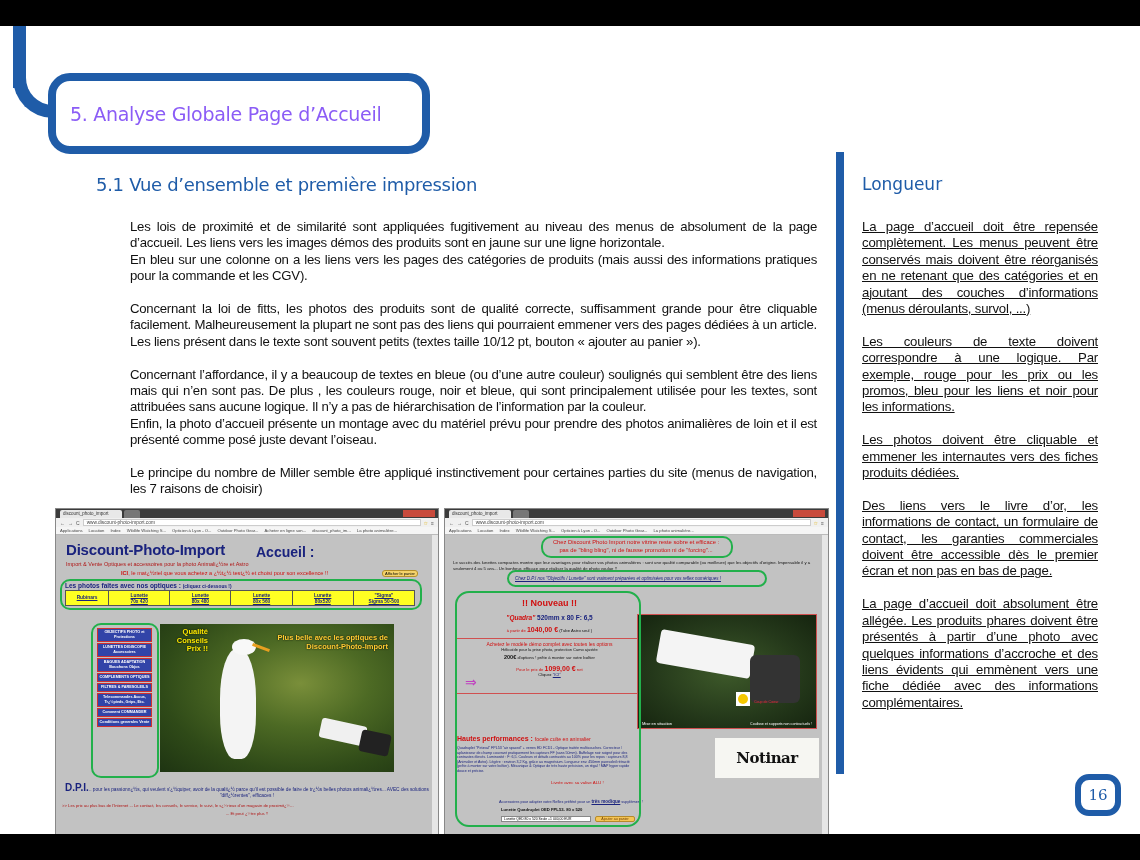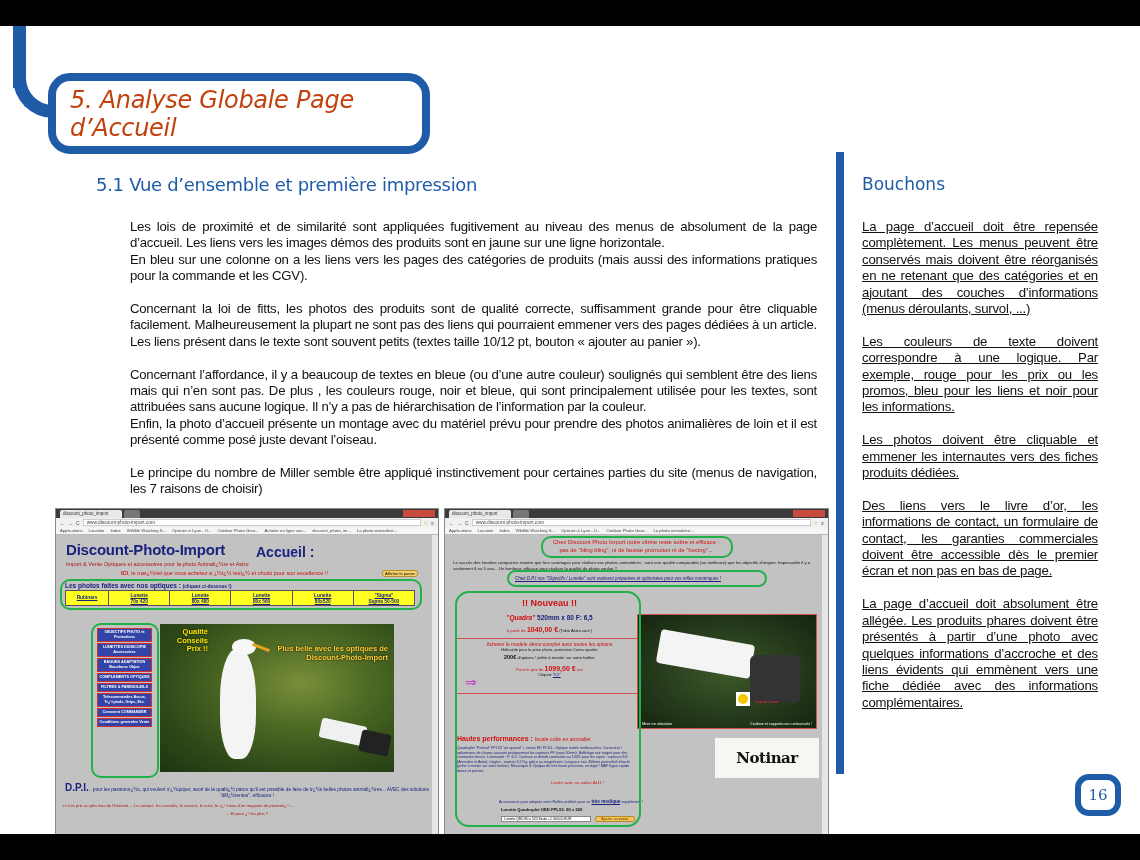--- a/index.html
+++ b/index.html
@@ -2,21 +2,21 @@
 <html><head>
 <meta charset="utf-8">
 <style>
   * { box-sizing: border-box; margin: 0; padding: 0; }
   html, body { width: 1140px; height: 860px; overflow: hidden; background: #000; }
   body { position: relative; font-family: "Liberation Sans", sans-serif; }
   .page { position: absolute; left: 0; top: 26px; width: 1140px; height: 808px; background: #fff; overflow: hidden; }
   .deco-line { position: absolute; left: 13px; top: 0; width: 13px; height: 62px; background: #1f5ca8; }
   .deco-curve { position: absolute; left: 13px; top: 40px; width: 50px; height: 52px; border-left: 13px solid #1f5ca8; border-bottom: 13px solid #1f5ca8; border-bottom-left-radius: 40px; }
   .title-box { position: absolute; left: 48px; top: 47px; width: 382px; height: 81px; border: 8px solid #1f5ca8; border-radius: 22px; background: #fff; display: flex; align-items: center; padding-left: 14px; }
-  .title-box span { color: #c2410c; font-size: 24px; font-family: "DejaVu Sans", sans-serif; letter-spacing: -0.3px; font-style: italic; }
+  .title-box span { color: #8b5cf6; font-size: 19px; font-family: "DejaVu Sans", sans-serif; letter-spacing: -0.3px; }
   .section-title { position: absolute; left: 96px; top: 148px; font-size: 18px; color: #1f5ca8; font-family: "DejaVu Sans", sans-serif; letter-spacing: -0.3px; }
   .main-text { position: absolute; left: 130px; top: 193px; width: 687px; font-size: 13.2px; line-height: 16.4px; color: #111; text-align: justify; letter-spacing: -0.25px; }
   .main-text p { margin-bottom: 16.4px; }
   .main-text p.nogap { margin-bottom: 0; }
   .side-bar { position: absolute; left: 836px; top: 126px; width: 8px; height: 622px; background: #1f5ca8; }
   .side-title { position: absolute; left: 862px; top: 148px; font-size: 17px; color: #1f5ca8; font-family: "DejaVu Sans", sans-serif; }
   .side-text { position: absolute; left: 862px; top: 193px; width: 236px; font-size: 13.2px; line-height: 16.4px; color: #111; text-align: justify; letter-spacing: -0.2px; text-decoration: underline; }
   .side-text p { margin-bottom: 16.4px; }
   .page-num { position: absolute; left: 1075px; top: 748px; width: 46px; height: 42px; border: 6px solid #1f5ca8; border-radius: 14px; display: flex; align-items: center; justify-content: center; }
   .page-num span { font-family: "DejaVu Serif", serif; font-size: 15px; color: #1f5ca8; }
@@ -49,21 +49,21 @@
   .yellow-row div:first-child { flex: 0.7; padding-top: 4px; }
   .yellow-row div:last-child { border-right: none; }
 
   .hero { position: absolute; left: 104px; top: 89px; width: 234px; height: 148px; background: radial-gradient(ellipse at 60% 40%, #7a8f3a 0%, #4d6a24 35%, #2f4a18 70%, #1e3412 100%); }
   .egret { position: absolute; left: 60px; top: 25px; width: 36px; height: 110px; background: #f4f4f4; border-radius: 45% 45% 40% 40%; }
   .egret-head { position: absolute; left: 72px; top: 15px; width: 24px; height: 16px; background: #f8f8f8; border-radius: 50%; }
   .beak { position: absolute; left: 92px; top: 22px; width: 18px; height: 3px; background: #e8a020; transform: rotate(20deg); }
   .scope { position: absolute; left: 160px; top: 98px; width: 46px; height: 20px; background: #f0f0f0; border-radius: 3px; transform: rotate(12deg); }
   .scope-body { position: absolute; left: 200px; top: 108px; width: 30px; height: 22px; background: #222; border-radius: 4px; transform: rotate(12deg); }
   .hero-q { position: absolute; left: 12px; top: 4px; font-size: 7.5px; font-weight: bold; color: #ffea00; text-align: right; line-height: 8.5px; text-shadow: 0 0 2px #000; }
-  .hero-p { position: absolute; right: 6px; top: 20px; font-size: 7.5px; font-weight: bold; color: #ffcc33; text-align: right; line-height: 9px; text-shadow: 0 0 2px #000; }
+  .hero-p { position: absolute; right: 6px; top: 9px; font-size: 7.5px; font-weight: bold; color: #ffcc33; text-align: right; line-height: 9px; text-shadow: 0 0 2px #000; }
   .nav-col { position: absolute; left: 41px; top: 93px; width: 55px; }
   .nav-col div { background: #3244a8; border: 1px solid #d03030; color: #fff; font-size: 3.8px; font-weight: bold; text-align: center; margin-bottom: 1px; padding: 1px 0; line-height: 5px; }
   .foot1 { position: absolute; left: 0; right: 0; top: 250px; font-size: 4.8px; color: #1a237e; text-align: center; line-height: 6px; }
   .foot1 b { font-size: 10px; }
   .foot2 { position: absolute; left: 6px; top: 268px; font-size: 4.2px; color: #b01515; line-height: 5.5px; }
   .foot3 { position: absolute; left: 0; right: 0; top: 276px; text-align: center; font-size: 4.2px; color: #b01515; }
 
   .s2-top { position: absolute; left: 96px; top: 4px; width: 190px; text-align: center; font-size: 5.8px; color: #d01010; line-height: 7.5px; }
   .s2-para { position: absolute; left: 8px; top: 25px; width: 370px; font-size: 4.3px; color: #111; line-height: 5.5px; }
   .s2-link { position: absolute; left: 70px; top: 41px; font-size: 4.5px; color: #1a237e; text-decoration: underline; font-style: italic; }
@@ -119,21 +119,21 @@
   <div class="main-text">
     <p class="nogap">Les lois de proximité et de similarité sont appliquées fugitivement au niveau des menus de absolument de la page d’accueil. Les liens vers les images démos des produits sont en jaune sur une ligne horizontale.</p>
     <p>En bleu sur une colonne on a les liens vers les pages des catégories de produits (mais aussi des informations pratiques pour la commande et les CGV).</p>
     <p>Concernant la loi de fitts,  les photos des produits sont de qualité correcte, suffisamment grande pour être cliquable facilement. Malheureusement la  plupart ne sont pas des liens qui pourraient emmener vers des pages dédiées à un article. Les liens présent dans le texte sont souvent petits (textes taille 10/12 pt, bouton « ajouter au panier »).</p>
     <p class="nogap">Concernant l’affordance, il y a beaucoup de textes en bleue (ou d’une autre couleur) soulignés qui semblent être des liens mais qui n’en sont pas. De plus , les couleurs rouge, noir et bleue, qui sont principalement utilisée pour les textes, sont attribuées sans aucune logique. Il n’y a pas de hiérarchisation de l’information par la couleur.</p>
     <p>Enfin, la photo d’accueil présente un montage avec du matériel prévu pour prendre des photos animalières de loin et il est présenté comme posé juste devant l’oiseau.</p>
     <p>Le principe du nombre de Miller semble être appliqué instinctivement pour certaines parties du site (menus de navigation, les 7 raisons de choisir)</p>
   </div>
 
   <div class="side-bar"></div>
-  <div class="side-title">Bouchons</div>
+  <div class="side-title">Longueur</div>
   <div class="side-text">
     <p>La page d’accueil doit être repensée complètement. Les menus peuvent être conservés mais doivent être réorganisés en ne retenant que des catégories et en ajoutant des couches d’informations (menus déroulants, survol, ...)</p>
     <p>Les couleurs de texte doivent correspondre à une logique. Par exemple, rouge pour les prix ou les promos, bleu pour les liens et noir pour les informations.</p>
     <p>Les photos doivent être cliquable et emmener les internautes vers des fiches produits dédiées.</p>
     <p>Des liens vers le livre d’or, les informations de contact, un formulaire de contact, les garanties commerciales doivent être accessible dès le premier écran et non pas en bas de page.</p>
     <p>La page d’accueil doit absolument être allégée. Les produits phares doivent être présentés à partir d’une photo avec quelques informations d’accroche et des liens évidents qui emmènent vers une fiche dédiée avec des informations complémentaires.</p>
   </div>
 
   <div class="page-num">
     <span>16</span>

